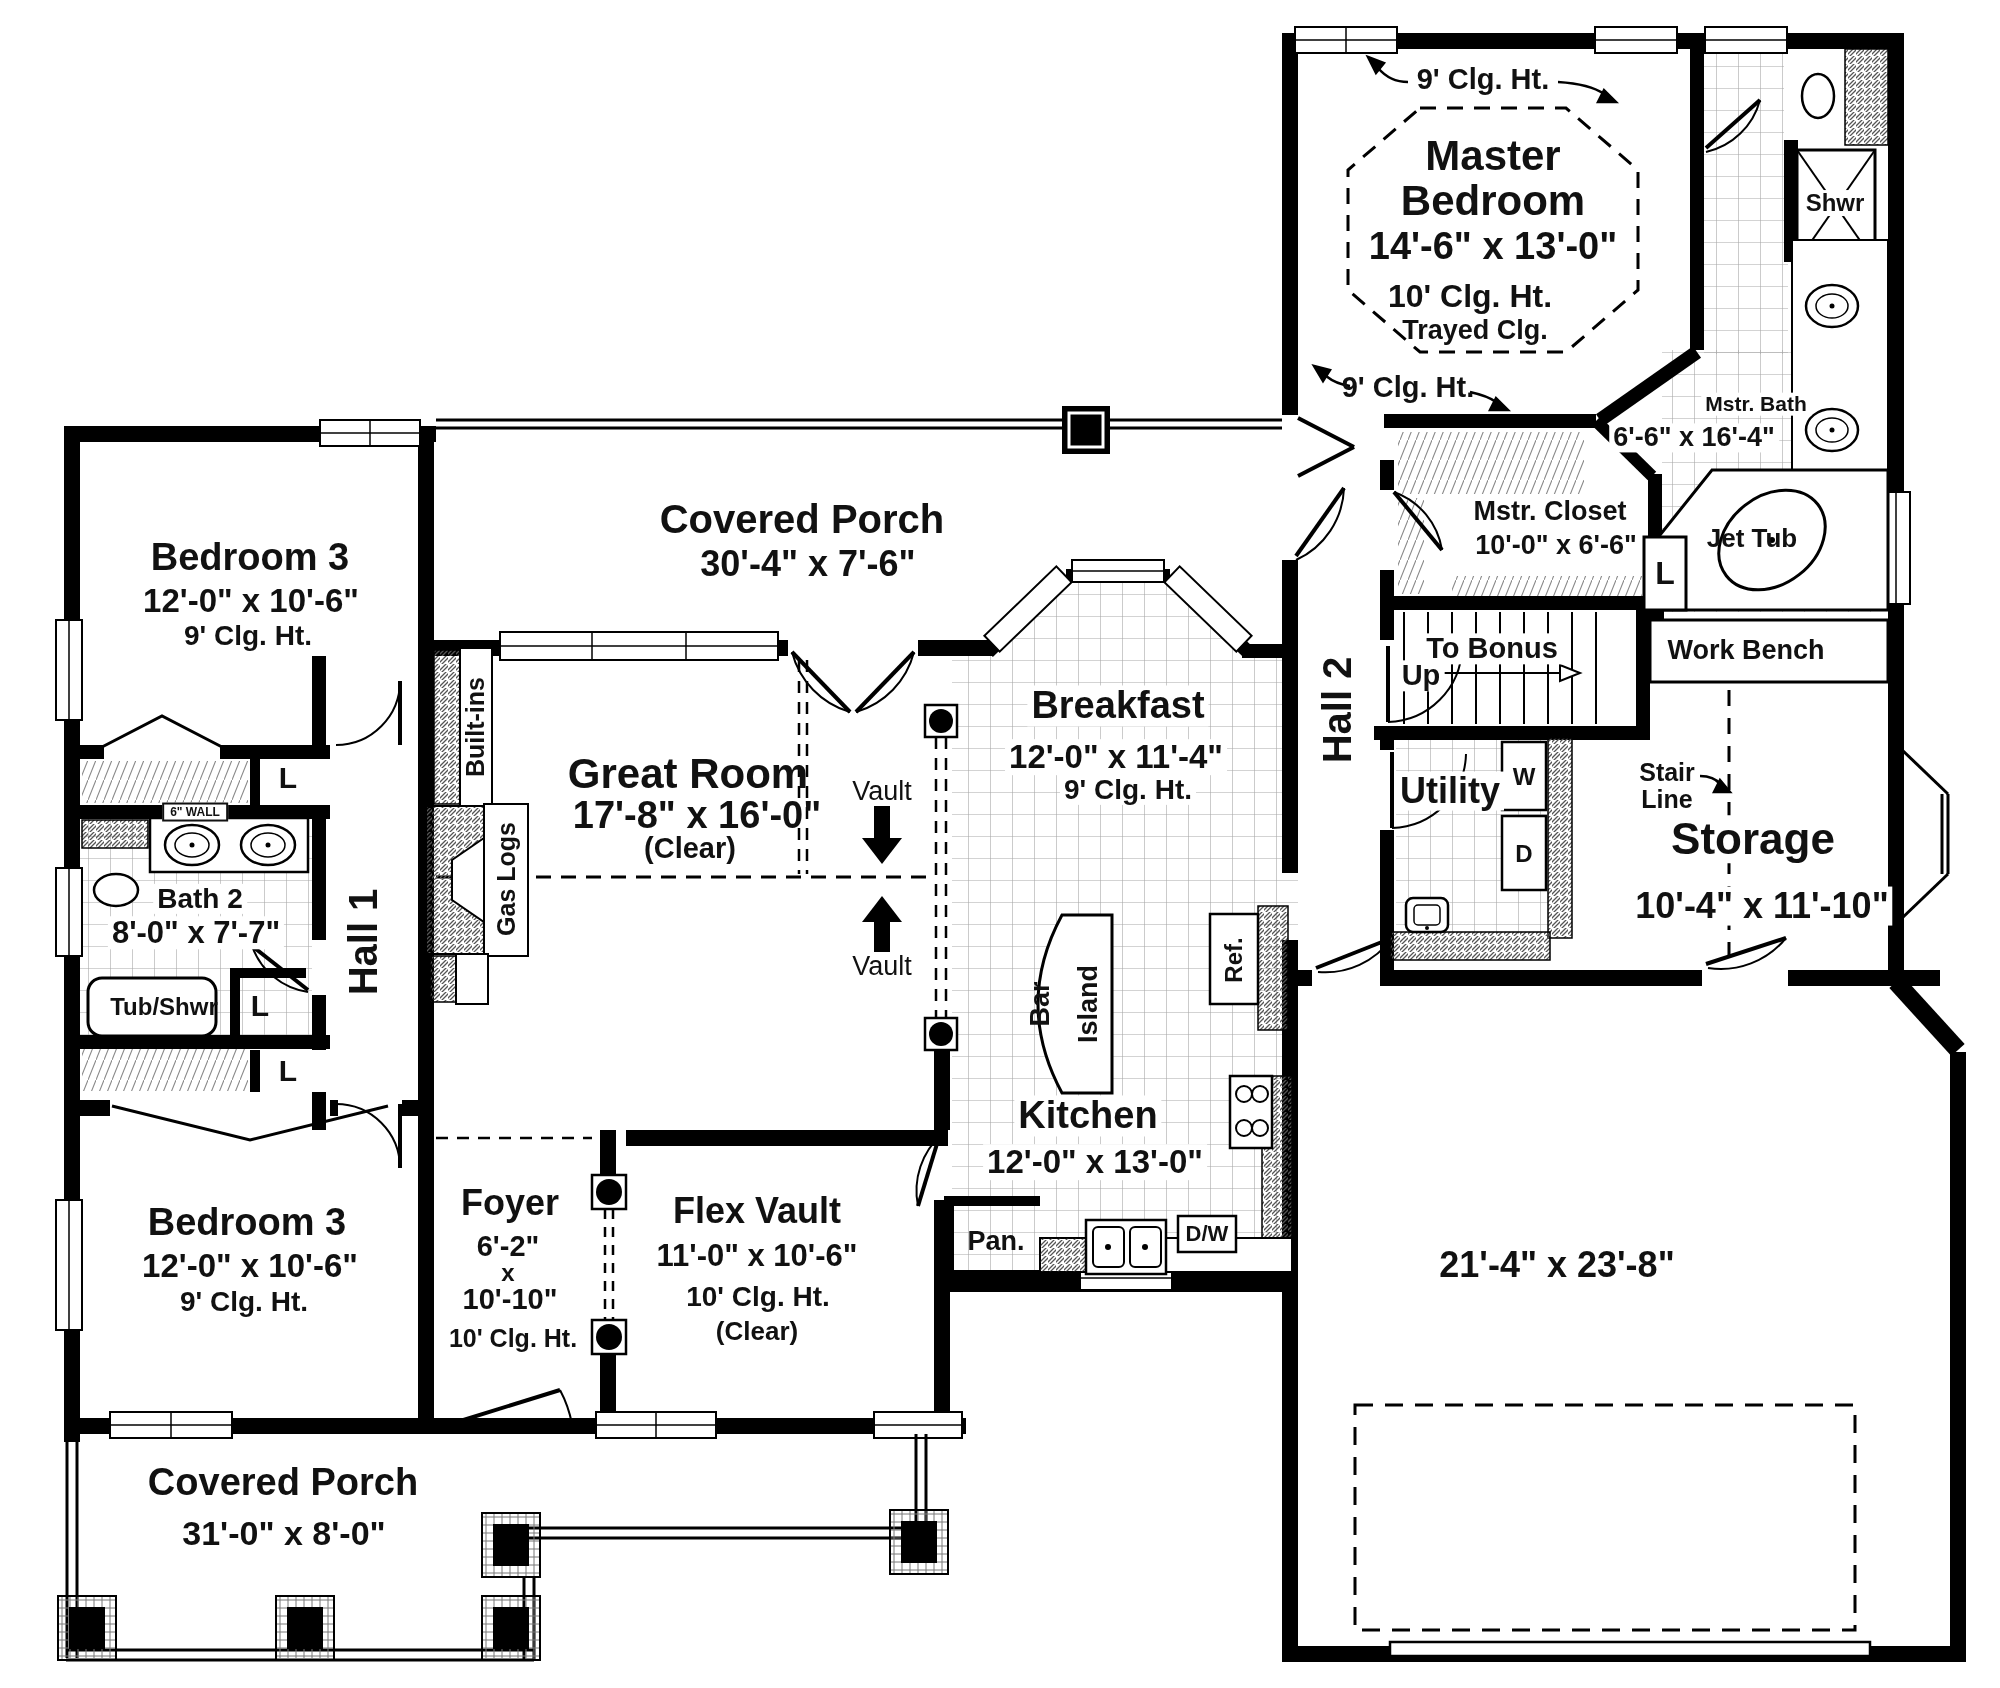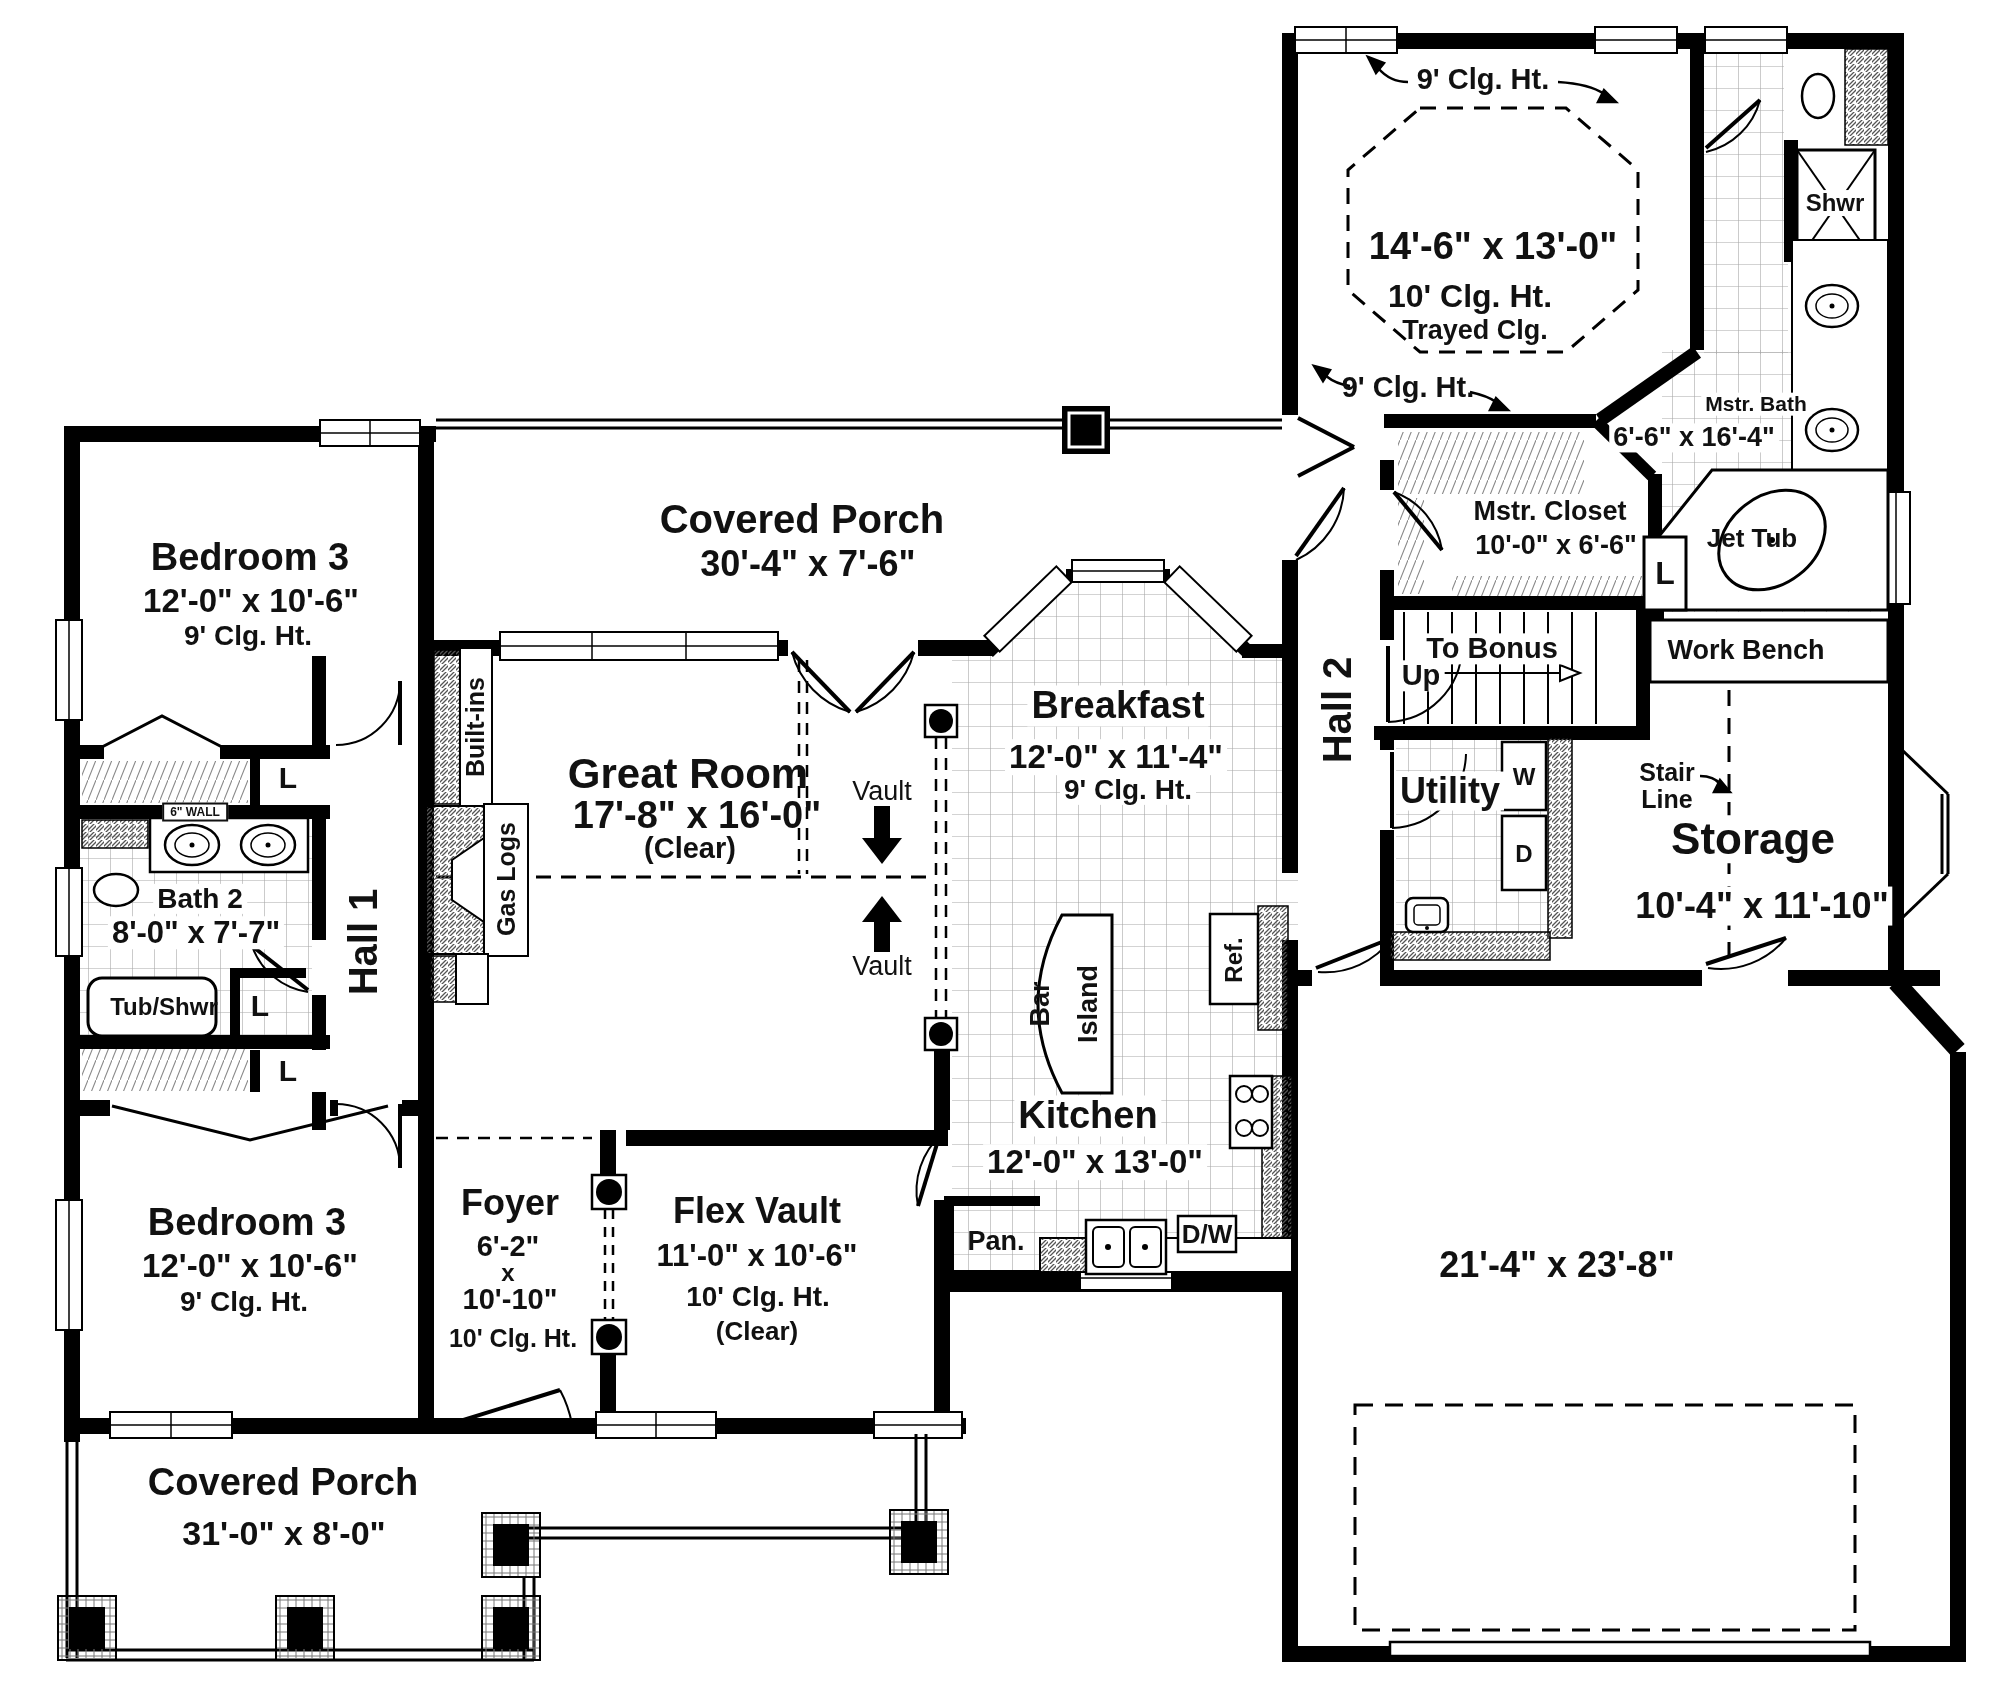--- a/index.html
+++ b/index.html
@@ -402,20 +402,21 @@
           <rect width="58" height="64" fill="url(#brick)" stroke="#000" stroke-width="2"></rect>
           <rect x="11" y="11" width="36" height="42" fill="#000"></rect>
         </g>
   </g>
 </svg>
 
 <div class="lbl" style="left:802px;top:520px;font-size:40px">Covered Porch</div>
 <div class="lbl" style="left:808px;top:564px;font-size:36px">30'-4" x 7'-6"</div>
 
 <div class="lbl" style="left:1483px;top:80px;font-size:29px">9' Clg. Ht.</div>
+<div class="lbl wrap" style="left:1493px;top:178px;font-size:42px">Master Bedroom</div>
 <div class="lbl" style="left:1493px;top:247px;font-size:38px">14'-6" x 13'-0"</div>
 <div class="lbl" style="left:1470px;top:296px;font-size:32px">10' Clg. Ht.</div>
 <div class="lbl" style="left:1475px;top:331px;font-size:27px">Trayed Clg.</div>
 <div class="lbl" style="left:1408px;top:388px;font-size:29px">9' Clg. Ht.</div>
 <div class="lbl bg" style="left:1835px;top:203px;font-size:24px">Shwr</div>
 <div class="lbl bg" style="left:1756px;top:404px;font-size:21px">Mstr. Bath</div>
 <div class="lbl bg" style="left:1694px;top:438px;font-size:27px">6'-6" x 16'-4"</div>
 <div class="lbl" style="left:1752px;top:538px;font-size:26px">Jet Tub</div>
 <div class="lbl" style="left:1665px;top:573px;font-size:32px">L</div>
 <div class="lbl bg" style="left:1550px;top:512px;font-size:27px">Mstr. Closet</div>
@@ -436,21 +437,21 @@
 
 <div class="lbl bg" style="left:1118px;top:706px;font-size:38px">Breakfast</div>
 <div class="lbl bg" style="left:1116px;top:757px;font-size:33px">12'-0" x 11'-4"</div>
 <div class="lbl bg" style="left:1128px;top:790px;font-size:28px">9' Clg. Ht.</div>
 <div class="lbl bg" style="left:1088px;top:1116px;font-size:38px">Kitchen</div>
 <div class="lbl bg" style="left:1095px;top:1162px;font-size:33px">12'-0" x 13'-0"</div>
 <div class="lbl v" style="left:1041px;top:1004px;font-size:27px">Bar</div>
 <div class="lbl v" style="left:1089px;top:1004px;font-size:27px">Island</div>
 <div class="lbl v" style="left:1234px;top:960px;font-size:24px">Ref.</div>
 <div class="lbl" style="left:996px;top:1242px;font-size:27px">Pan.</div>
-<div class="lbl" style="left:1207px;top:1234px;font-size:26px">D/W</div>
+<div class="lbl" style="left:1207px;top:1234px;font-size:22px">D/W</div>
 
 <div class="lbl" style="left:688px;top:774px;font-size:42px">Great Room</div>
 <div class="lbl" style="left:697px;top:816px;font-size:38px">17'-8" x 16'-0"</div>
 <div class="lbl" style="left:690px;top:849px;font-size:29px">(Clear)</div>
 <div class="lbl" style="left:882px;top:792px;font-size:27px;font-weight:normal">Vault</div>
 <div class="lbl" style="left:882px;top:967px;font-size:27px;font-weight:normal">Vault</div>
 <div class="lbl v" style="left:475px;top:727px;font-size:25px">Built-ins</div>
 <div class="lbl v" style="left:506px;top:879px;font-size:25px">Gas Logs</div>
 
 <div class="lbl v" style="left:364px;top:942px;font-size:40px">Hall 1</div>

